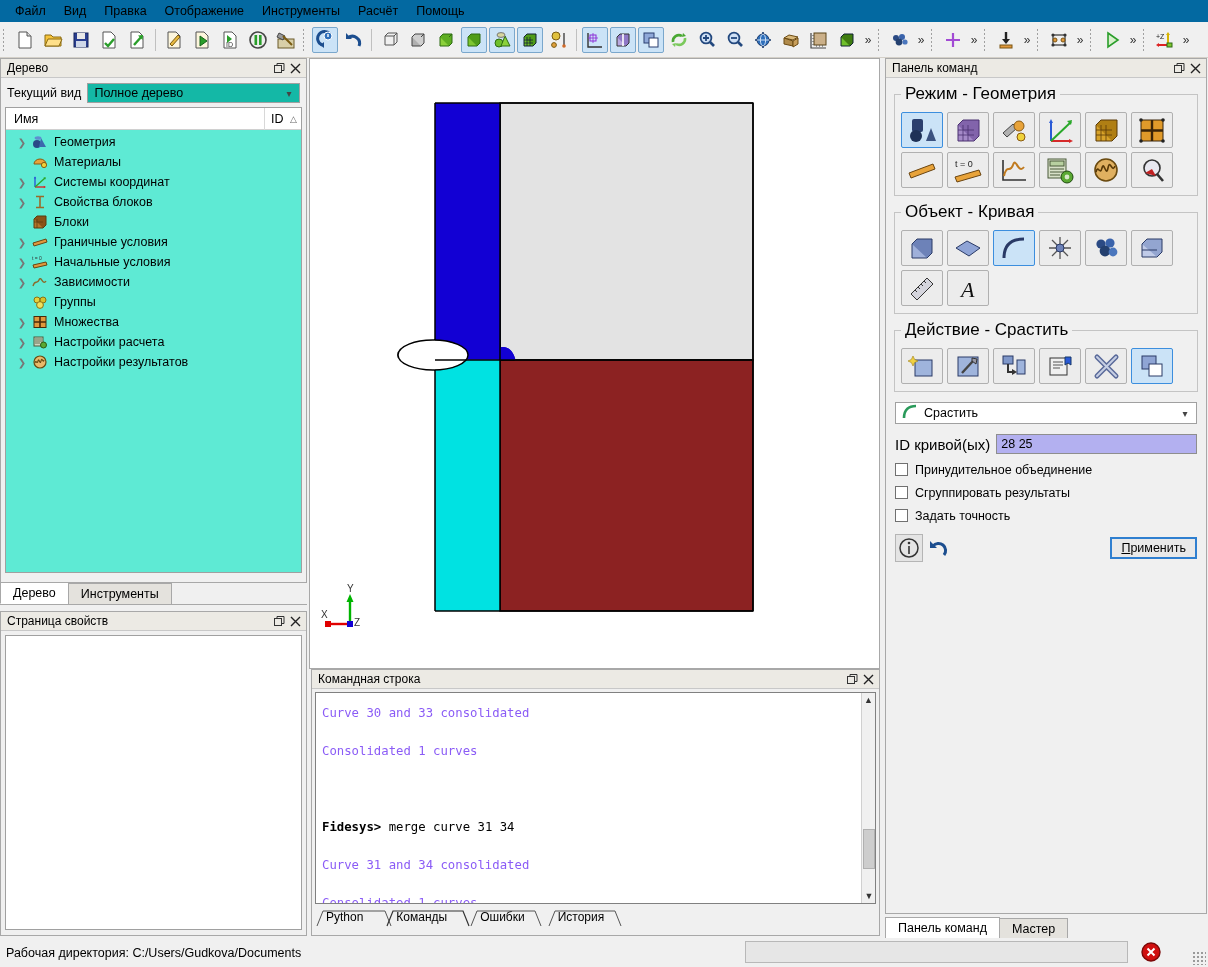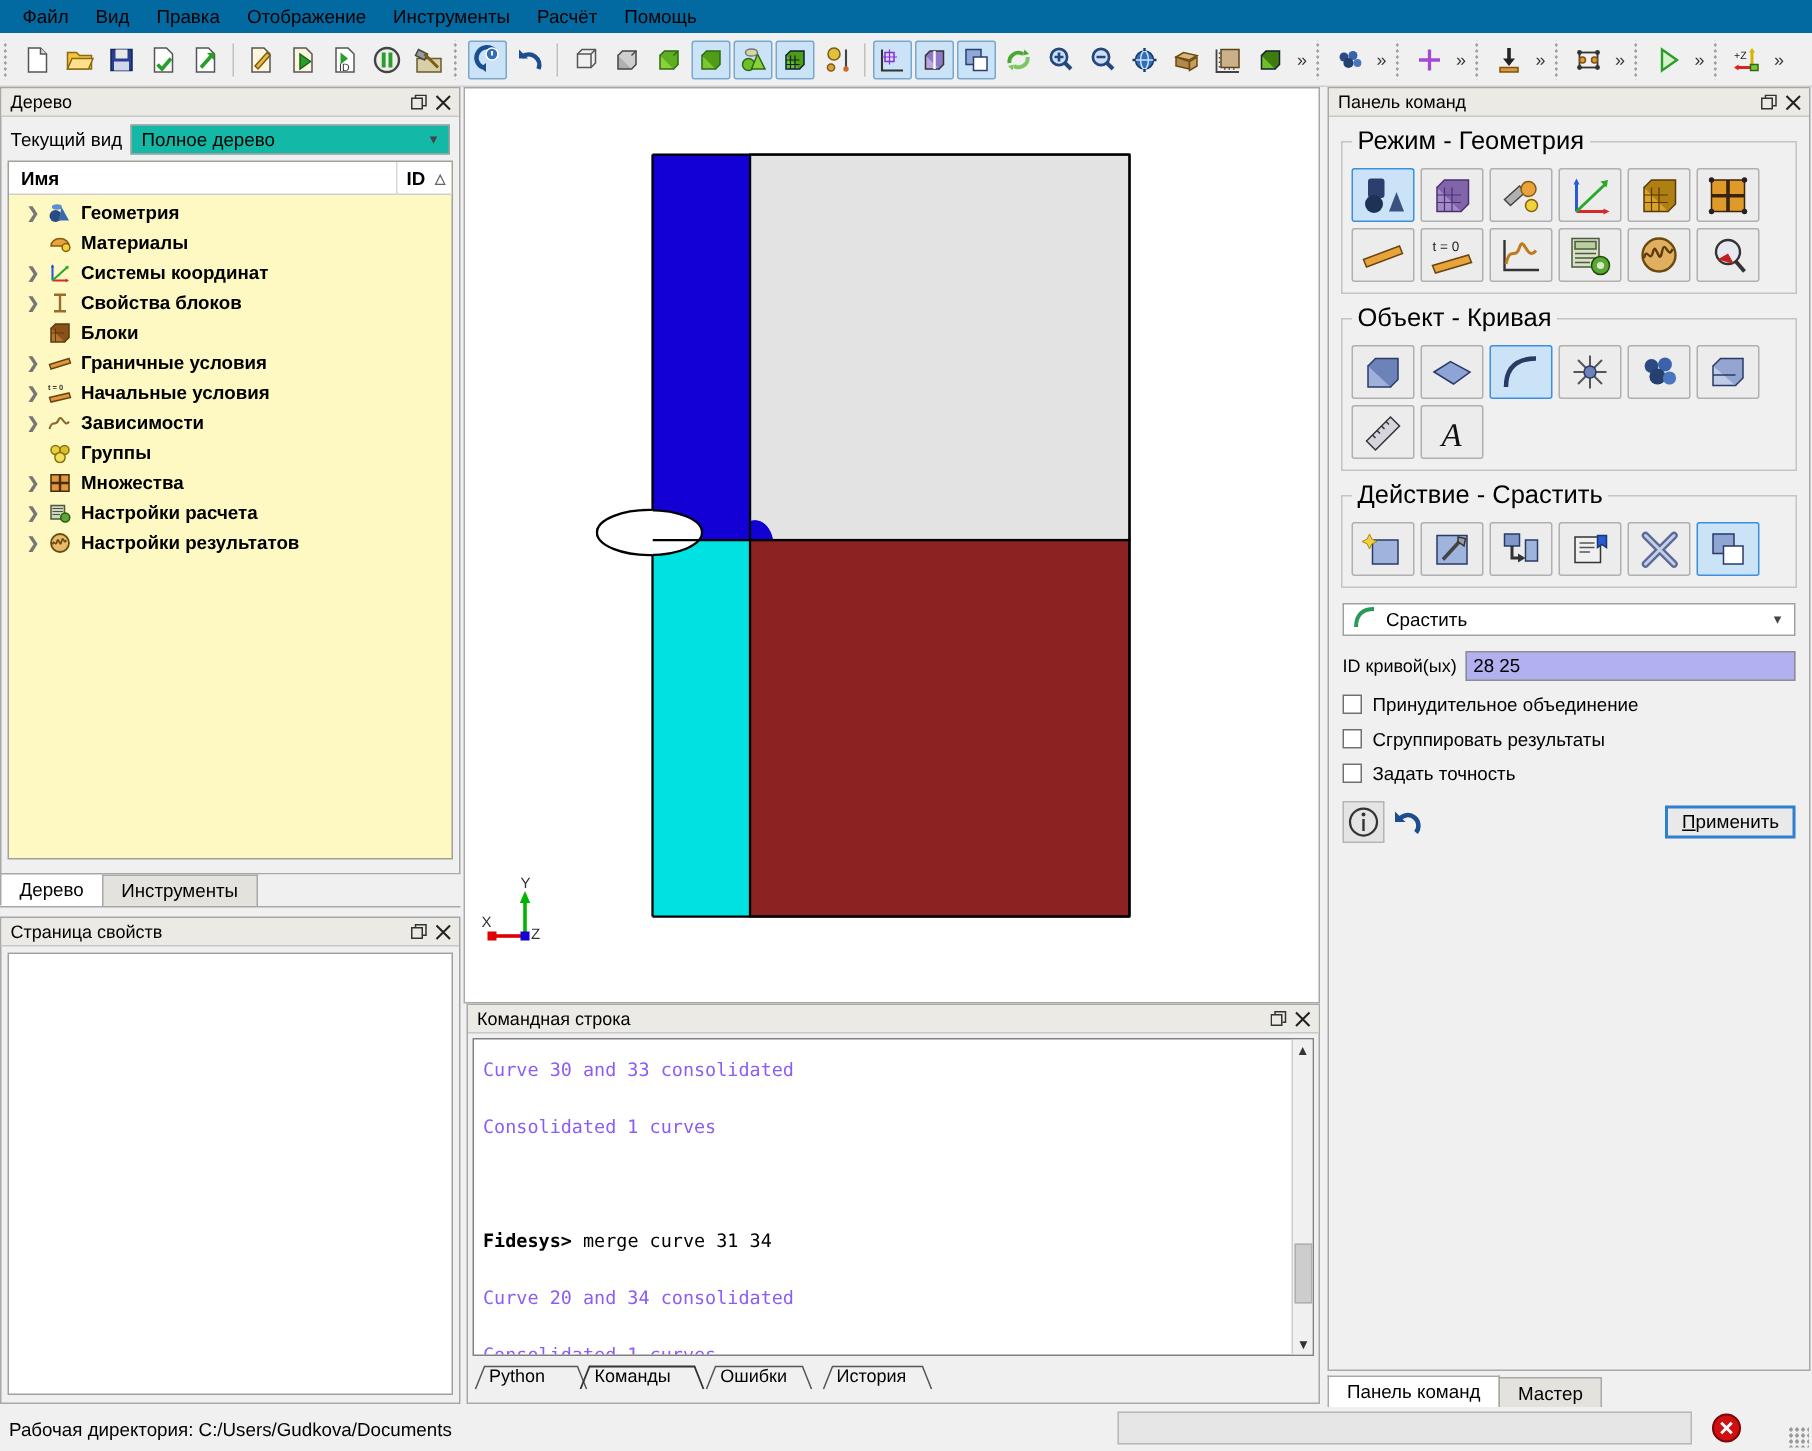--- a/index.html
+++ b/index.html
@@ -72,22 +72,22 @@
   .tree-viewrow label { font-size: 12.5px; white-space: nowrap; }
   .combo {
     flex: 1; height: 20px; background: #14b8a6; border: 1px solid #a0a0a0;
     display: flex; align-items: center; padding: 0 2px 0 6px;
     font-size: 12.5px; position: relative;
   }
   .combo .cval { flex: 1; overflow: hidden; white-space: nowrap; }
   .combo .carrow { width: 16px; text-align: center; color: #444; font-size: 10px; }
 
   .tree-box {
-    margin: 0 4px 4px 4px; background: #fef9c3; border: 1px solid #a0a0a0;
-    height: 466px; overflow: hidden; position: relative; font-weight: bold;
+    margin: 0 4px 4px 4px; background: #5eead4; border: 1px solid #a0a0a0;
+    height: 466px; overflow: hidden; position: relative;
   }
   .tree-head {
     display: flex; height: 22px; border-bottom: 1px solid #d0d0d0;
     background: #fff; font-size: 12.5px; align-items: center;
   }
   .tree-head .c1 { flex: 1; padding-left: 8px; border-right: 1px solid #d8d8d8; height:22px; line-height:22px;}
   .tree-head .c2 { width: 36px; padding-left: 6px; position: relative; height:22px; line-height:22px;}
   .tree-head .sortcar { position: absolute; right: 4px; top: 0px; font-size: 9px; color: #666; }
   .tree-list { padding-top: 2px; }
   .tree-row {
@@ -165,21 +165,21 @@
   }
   .gbtn.sel { background: #cbe3f7; border-color: #3c8ede; }
 
   .cp-combo {
     margin: 10px 9px 0 9px; height: 22px; background: #fff;
     border: 1px solid #a0a0a0; display: flex; align-items: center;
     padding: 0 2px 0 5px; font-size: 12.5px;
   }
   .cp-combo .cval { flex: 1; padding-left: 5px; }
   .cp-row { display: flex; align-items: center; margin: 10px 9px 0 9px; gap: 6px; }
-  .cp-row label { font-size: 12px; white-space: nowrap; }
+  .cp-row label { font-size: 15px; white-space: nowrap; }
   .cp-input {
     flex: 1; height: 20px; background: #b3b0f0; border: 1px solid #8e8e8e;
     font-size: 12.5px; padding: 1px 4px; color: #000;
     font-family: "Liberation Sans", sans-serif;
   }
   .cp-check { display: flex; align-items: flex-start; gap: 7px; margin: 9px 9px 0 9px; font-size: 12.5px; }
   .cbox { width: 13px; height: 13px; border: 1px solid #707070; background: #fff; }
   .cp-actions { display: flex; align-items: center; margin: 11px 9px 0 9px; }
   .act-btn {
     width: 28px; height: 28px; display: flex; align-items: center; justify-content: center;
@@ -789,21 +789,21 @@
           </svg>
       </span>
     </div>
 
     <div class="console-body">
       <div class="console-text">
 <span class="cl-out">Curve 30 and 33 consolidated</span>
 <br><span class="cl-out">Consolidated 1 curves</span>
 <br><span>&nbsp;</span>
 <br><span class="cl-prompt">Fidesys&gt;</span><span class="cl-cmd"> merge curve 31 34</span>
-<br><span class="cl-out">Curve 20 and 34 consolidated</span>
+<br><span class="cl-out">Curve 31 and 34 consolidated</span>
 <br><span class="cl-out">Consolidated 1 curves</span>
 <br>
 <br>
 <br>
 <br>
 <br>
 <br>
       </div>
       <div class="vscroll">
         <div class="vs-arrow">▲</div>

